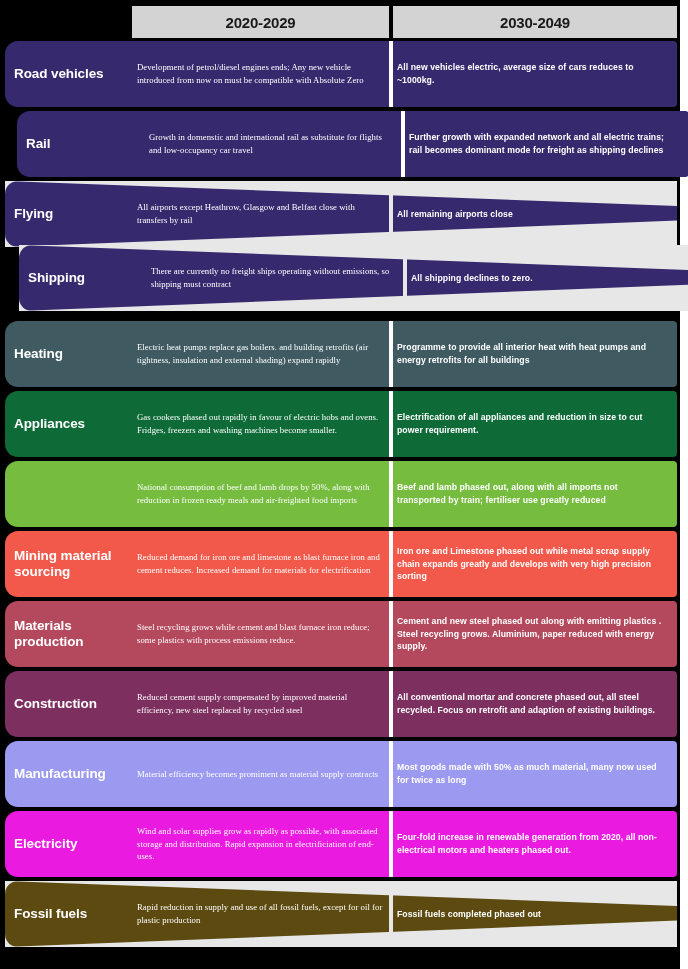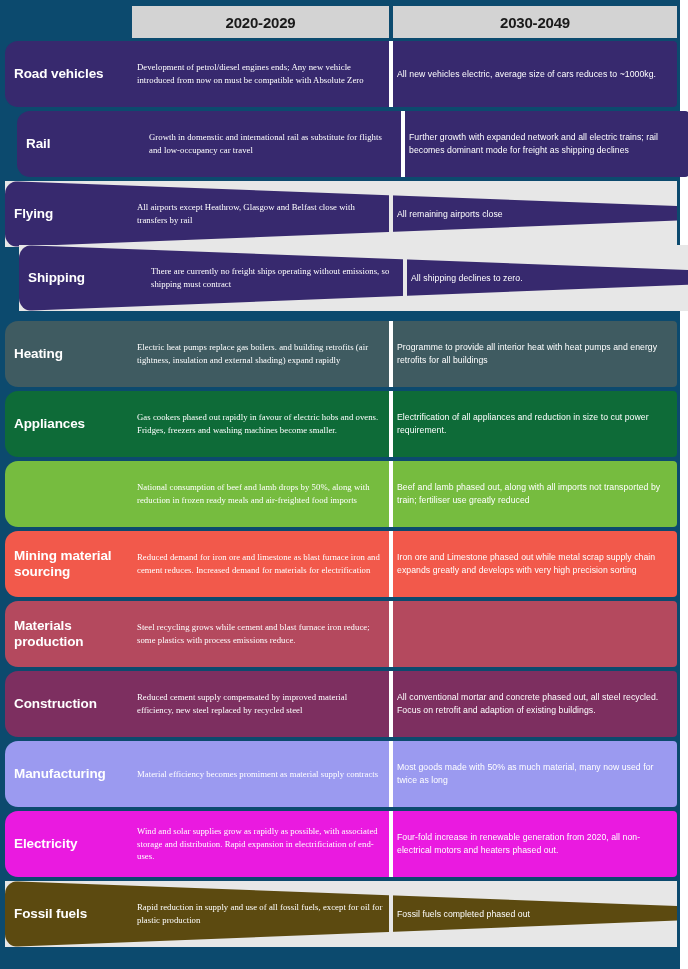--- a/index.html
+++ b/index.html
@@ -13,21 +13,21 @@
     height: 969px;
     font-family: "Liberation Sans", sans-serif;
     overflow: hidden;
     position: relative;
   }
 
   #roadmap {
     position: relative;
     width: 680px;
     height: 969px;
-    background: #0c4a6e;
+    background: #000000;
   }
 
   
   .header-row {
     position: absolute;
     left: 0;
     top: 6px;
     width: 688px;
     height: 32px;
   }
@@ -119,21 +119,21 @@
     display: flex;
     align-items: center;
     z-index: 6;
     box-sizing: border-box;
     font-size: 8.7px;
     line-height: 1.48;
     color: #ffffff;
     letter-spacing: 0.05px;
   }
   .cell.c1 { left: 137px; width: 250px; padding-right: 4px; font-family: Liberation Serif, serif; }
-  .cell.c2 { left: 397px; width: 276px; padding-right: 6px; }
+  .cell.c2 { left: 397px; width: 276px; padding-right: 6px; font-weight: bold; }
 
   
   .row.taper .cell { align-items: center; }
 </style>
 </head>
 <body>
 
 <div id="roadmap">
 
   <div class="header-row">
@@ -201,20 +201,21 @@
         <div class="band-gap"></div>
         <div class="label">Mining  material sourcing</div>
         <div class="cell c1">Reduced demand for iron ore and limestone as blast furnace iron and cement reduces. Increased demand for materials for electrification</div>
         <div class="cell c2">Iron ore and Limestone phased out while metal scrap supply chain expands greatly and develops with very high precision sorting</div>
       </div>
       <div class="row" style="top: 601px; height: 66px;">
         <div class="band" style="background: rgb(180, 73, 94);"></div>
         <div class="band-gap"></div>
         <div class="label">Materials production</div>
         <div class="cell c1">Steel recycling grows while cement and blast furnace iron reduce; some plastics with process emissions reduce.</div>
+        <div class="cell c2">Cement and new steel phased out along with emitting plastics . Steel recycling grows. Aluminium, paper reduced with energy supply.</div>
       </div>
       <div class="row" style="top: 671px; height: 66px;">
         <div class="band" style="background: rgb(125, 47, 96);"></div>
         <div class="band-gap"></div>
         <div class="label">Construction</div>
         <div class="cell c1">Reduced cement supply compensated by improved material efficiency, new steel replaced by recycled steel</div>
         <div class="cell c2">All conventional mortar and concrete phased out, all steel recycled. Focus on retrofit and adaption of existing buildings.</div>
       </div>
       <div class="row" style="top: 741px; height: 66px; border-radius: 17px;">
         <div class="band" style="background: rgb(155, 154, 240);"></div>

